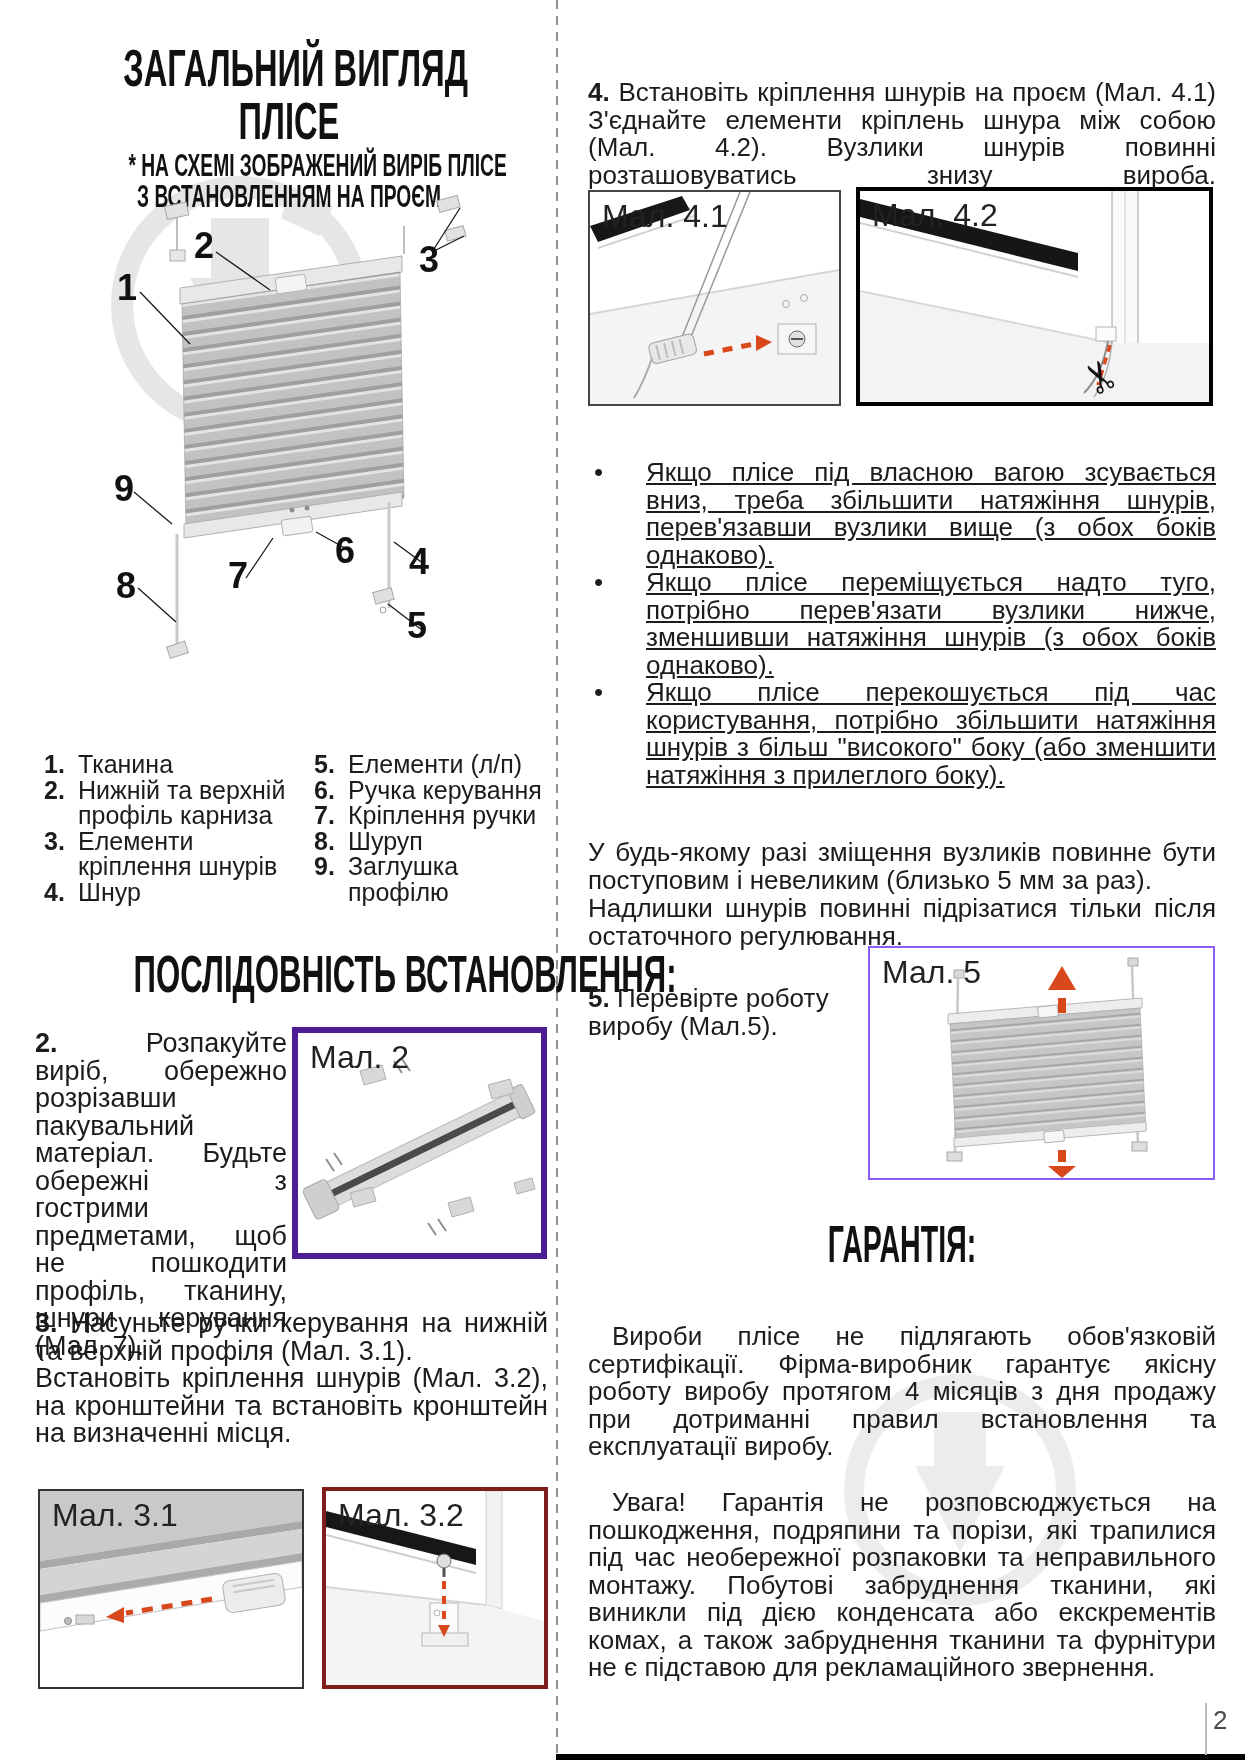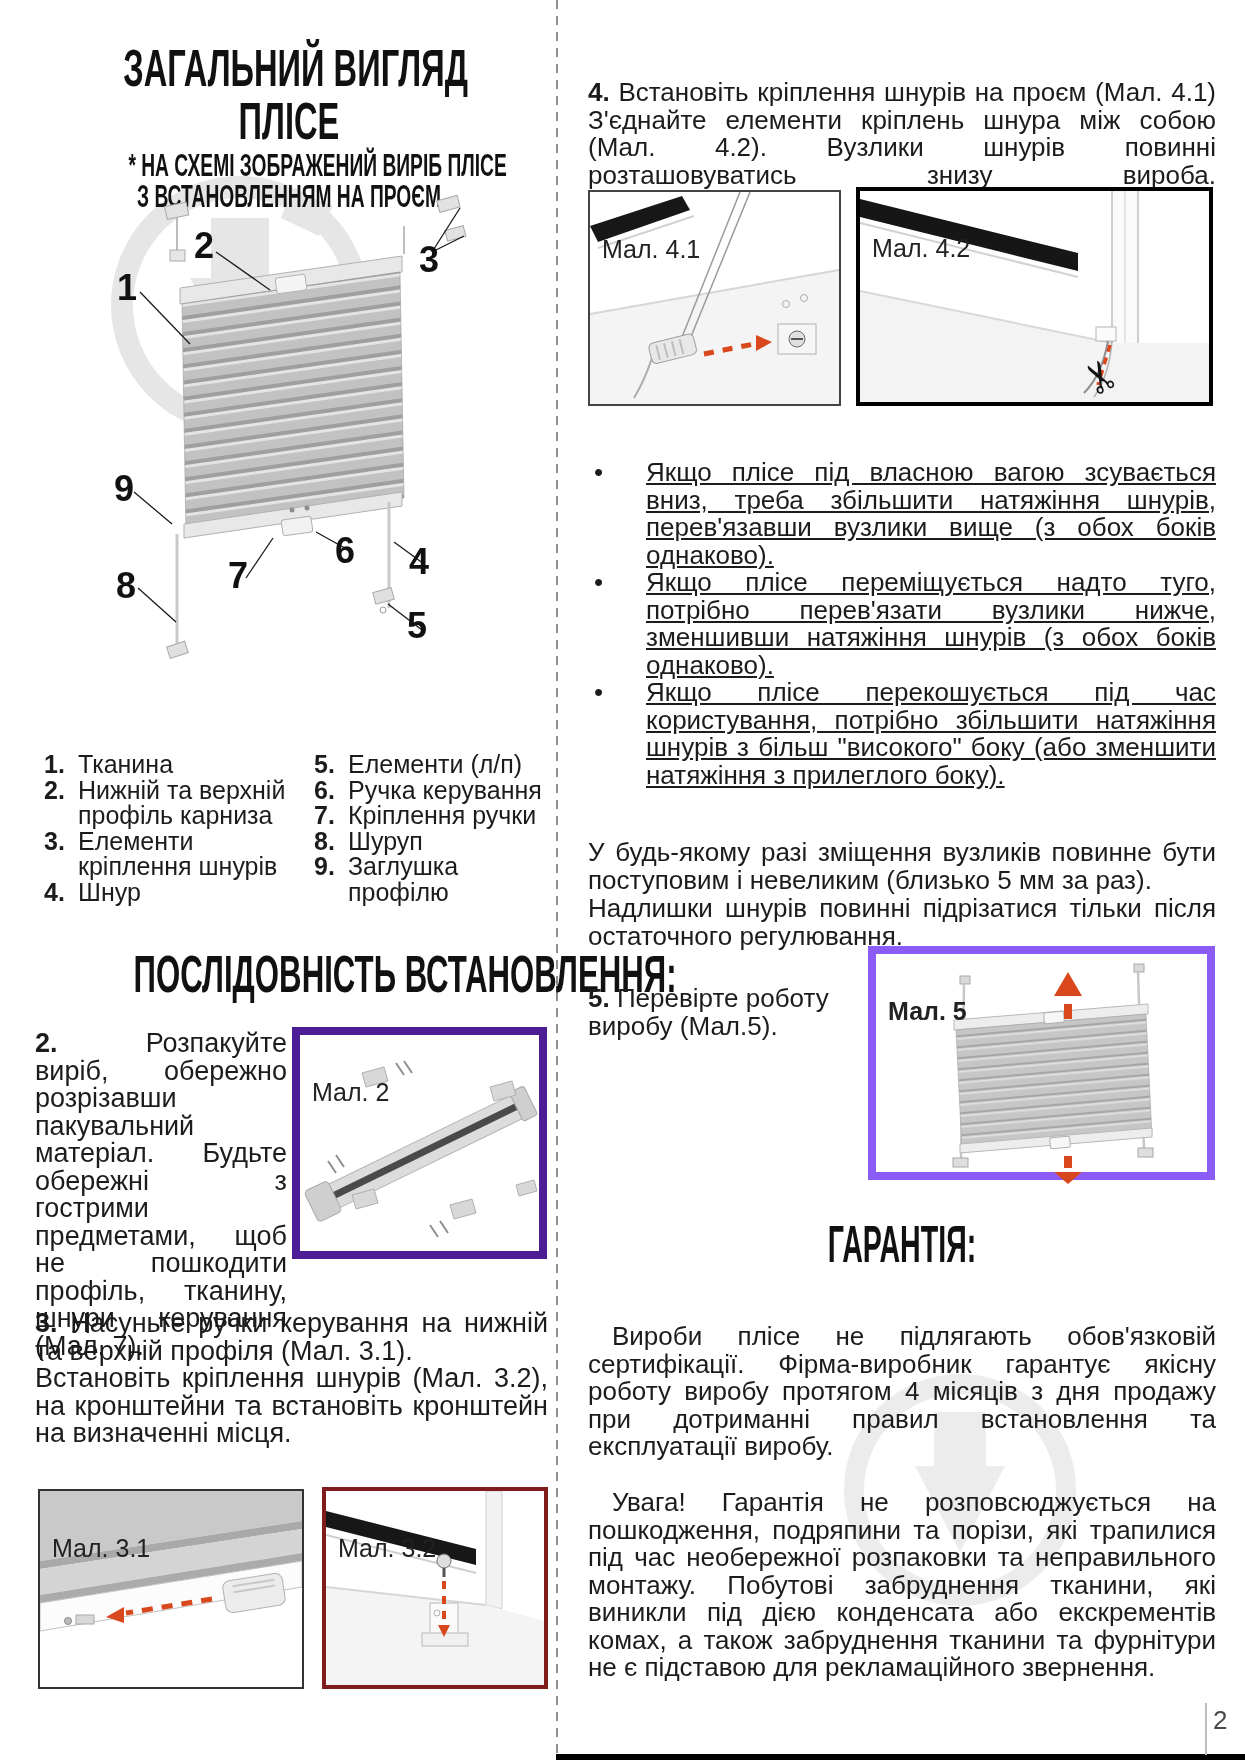--- a/index.html
+++ b/index.html
@@ -10,21 +10,21 @@
   .wm{position:absolute;z-index:0;}
   .cond{display:block;white-space:nowrap;text-align:center;font-weight:bold;color:#111;}
   .title-line{font-size:51px;line-height:53px;transform:scaleX(0.64);transform-origin:50% 50%;}
   .subtitle-line{font-size:31px;line-height:31px;transform:scaleX(0.62);transform-origin:50% 50%;}
   .section-head{font-size:52px;line-height:52px;transform:scaleX(0.60);transform-origin:50% 50%;}
   .warranty-head{font-size:52px;line-height:52px;transform:scaleX(0.55);transform-origin:50% 50%;}
   .body-text{font-size:26px;line-height:27.5px;text-align:justify;color:#1c1c1c;margin-top:27px;}
   .body-text-lg{font-size:27px;line-height:27.5px;text-align:justify;color:#1c1c1c;}
   .num{font-weight:bold;}
   .figure-box{position:absolute;background:#fff;box-sizing:border-box;}
-  .fig-label{position:absolute;top:6px;left:12px;font-size:25px;color:#222;z-index:2;margin-top:37px;}
+  .fig-label{position:absolute;top:6px;left:12px;font-size:32px;color:#222;z-index:2;}
   .legend-row{display:flex;font-size:25px;line-height:25.5px;}
   .legend-row .num{width:34px;flex:none;}
   .legend-row .txt{flex:1;}
   .bullet-row{display:flex;}
   .bullet-dot{width:52px;flex:none;font-size:26px;line-height:27.5px;padding-left:6px;}
   .bullet-row p{margin:0;flex:1;text-decoration:underline;}
   p{margin:0;}
   .divider{position:absolute;left:556px;top:0;width:2px;height:1754px;
     background:repeating-linear-gradient(to bottom,#8f8f8f 0 9px,rgba(0,0,0,0) 9px 16px);z-index:1;}
   .bottom-bar{position:absolute;left:556px;top:1754px;width:689px;height:6px;background:#000;z-index:1;}
@@ -179,21 +179,21 @@
   </div>
 
   <div class="abs z1" style="left:30px;top:948px;width:518px;">
     <div class="cond section-head">ПОСЛІДОВНІСТЬ ВСТАНОВЛЕННЯ:</div>
   </div>
 
   <p class="abs z1 body-text-lg" style="left:35px;top:1030px;width:252px;">
     <span class="num">2.</span>
     <span>Розпакуйте виріб, обережно розрізавши пакувальний матеріал. Будьте обережні з гострими предметами, щоб не пошкодити профіль, тканину, шнури керування (Мал. 7).</span>
   </p>
-  <div class="figure-box" style="left:292px;top:1027px;width:255px;height:232px;border:8px solid #4c1d95;z-index:1;">
+  <div class="figure-box" style="left:292px;top:1027px;width:255px;height:232px;border:6px solid #4c1d95;z-index:1;">
     <span class="fig-label">Мал. 2</span>
     <svg width="251" height="228" viewBox="0 0 251 228">
       <g transform="rotate(-26 125 120)">
         <rect x="8" y="104" width="232" height="26" rx="9" fill="#dcdcdc" stroke="#b5b5b5"></rect>
         <rect x="8" y="113" width="232" height="7" fill="#4a4a4a"></rect>
         <rect x="0" y="100" width="26" height="34" rx="4" fill="#cfcfcf" stroke="#a8a8a8"></rect>
         <rect x="228" y="101" width="16" height="32" rx="3" fill="#cfcfcf" stroke="#a8a8a8"></rect>
       </g>
       <g fill="#d8d8d8" stroke="#b0b0b0">
         <polygon points="62,38 84,32 88,46 66,52"></polygon>
@@ -325,21 +325,21 @@
     </div>
   </div>
 
   <p class="abs z1 body-text" style="left:588px;top:812px;width:628px;">У будь-якому разі зміщення вузликів повинне бути поступовим і невеликим (близько 5 мм за раз).</p>
   <p class="abs z1 body-text" style="left:588px;top:868px;width:628px;">Надлишки шнурів повинні підрізатися тільки після остаточного регулювання.</p>
 
   <p class="abs z1 body-text" style="left:588px;top:958px;width:250px;text-align:left;">
     <span class="num">5.</span>
     <span>Перевірте роботу виробу (Мал.5).</span>
   </p>
-  <div class="figure-box" style="left:868px;top:946px;width:347px;height:234px;border:8px solid #8b5cf6;z-index:1;font-weight:bold;">
+  <div class="figure-box" style="left:868px;top:946px;width:347px;height:234px;border:2px solid #8b5cf6;z-index:1;">
     <span class="fig-label">Мал. 5</span>
     <svg width="343" height="230" viewBox="0 0 343 230">
       <defs>
         <pattern id="pleat5" patternUnits="userSpaceOnUse" width="10" height="11" patternTransform="rotate(-5)">
           <rect width="10" height="11" fill="#c6c6c6"></rect>
           <rect width="10" height="2.5" fill="#a6a6a6"></rect>
           <rect y="2.5" width="10" height="2" fill="#e2e2e2"></rect>
         </pattern>
       </defs>
       <rect x="84" y="22" width="10" height="8" fill="#d9d9d9" stroke="#aaa"></rect>

